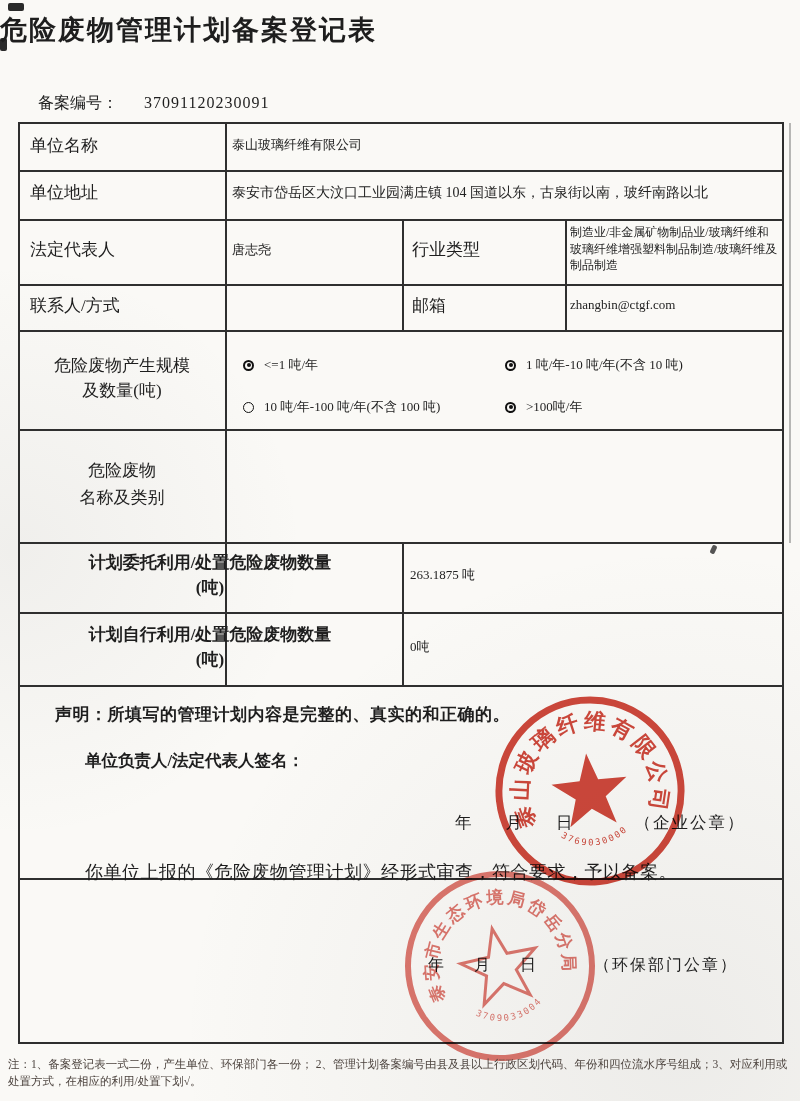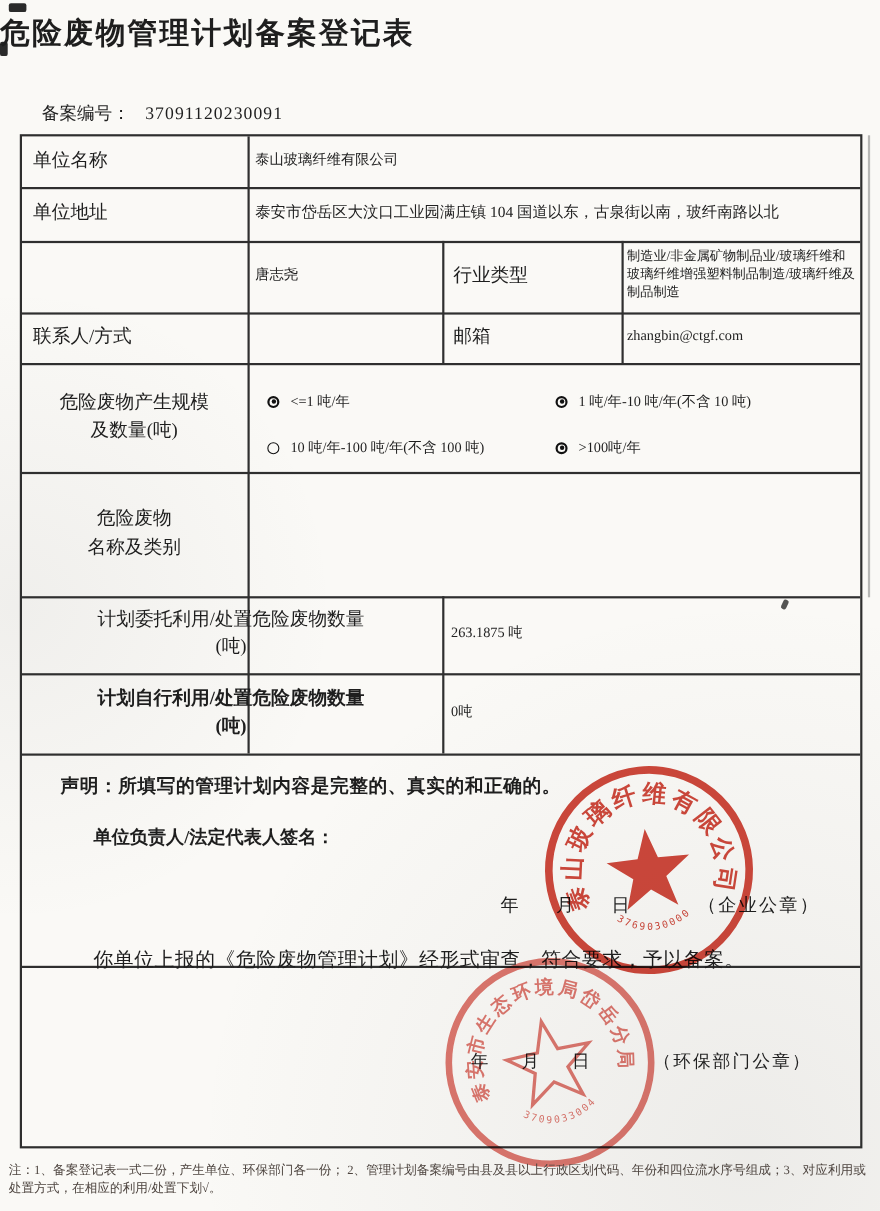--- a/index.html
+++ b/index.html
@@ -13,21 +13,21 @@
     background:
       radial-gradient(circle at 85% 95%, rgba(120,120,120,.10), rgba(0,0,0,0) 40%),
       radial-gradient(circle at 2% 50%, rgba(120,120,120,.08), rgba(0,0,0,0) 30%),
       #faf9f6;
   }
   .title{
     position:absolute;top:12px;left:0;width:100%;text-align:left;
     font-size:27px;font-weight:bold;letter-spacing:2px;
   }
   .filing{position:absolute;top:93px;left:38px;font-size:16px;}
-  .filing .num{margin-left:14px;letter-spacing:1px;font-family:"Liberation Serif",serif;}
+  .filing .num{margin-left:26px;letter-spacing:1px;font-family:"Liberation Serif",serif;}
 
   
   .tbl{position:absolute;left:18px;top:122px;width:766px;height:922px;
        border:2px solid #2e2e2e;box-sizing:border-box;}
   .hl{position:absolute;left:0;width:100%;height:2px;background:#2f2f2f;}
   .vl{position:absolute;width:2px;background:#2f2f2f;}
 
   .cell{position:absolute;box-sizing:border-box;}
   .lab{font-size:17px;}
   .val{font-size:13px;color:#222;}
@@ -100,20 +100,21 @@
     <div class="vl" style="left:545px;top:95px;height:111px"></div>
     <div class="vl" style="left:382px;top:418px;height:143px"></div>
   </div>
 
   <div class="cell lab vmid" style="left:30px;top:122px;width:180px;height:46px">单位名称</div>
   <div class="cell val vmid" style="left:232px;top:122px;width:540px;height:46px">泰山玻璃纤维有限公司</div>
 
   <div class="cell lab vmid" style="left:30px;top:168px;width:180px;height:49px">单位地址</div>
   <div class="cell val vmid" style="left:232px;top:168px;width:545px;height:49px;font-size:14px">泰安市岱岳区大汶口工业园满庄镇 104 国道以东，古泉街以南，玻纤南路以北</div>
 
+  <div class="cell lab vmid" style="left:30px;top:217px;width:170px;height:65px">法定代表人</div>
   <div class="cell val vmid" style="left:232px;top:217px;width:145px;height:65px">唐志尧</div>
   <div class="cell lab vmid" style="left:412px;top:217px;width:130px;height:65px">行业类型</div>
   <div class="cell val vmid" style="left:570px;top:215px;width:210px;height:68px;font-size:12px;line-height:16.5px">制造业/非金属矿物制品业/玻璃纤维和玻璃纤维增强塑料制品制造/玻璃纤维及制品制造</div>
 
   <div class="cell lab vmid" style="left:30px;top:282px;width:170px;height:46px">联系人/方式</div>
   <div class="cell lab vmid" style="left:412px;top:282px;width:130px;height:46px">邮箱</div>
   <div class="cell val vmid" style="left:570px;top:282px;width:210px;height:46px">zhangbin@ctgf.com</div>
 
   <div class="cell lab center" style="left:22px;top:328px;width:200px;height:99px;line-height:25px">
     <span>危险废物产生规模</span>
@@ -134,21 +135,21 @@
   <div class="opt" style="position:absolute;left:505px;top:398px">
     <span class="radio sel"></span>
       <span>&gt;100吨/年</span>
   </div>
 
   <div class="cell lab center" style="left:22px;top:427px;width:200px;height:113px;line-height:27px">
     <span>危险废物</span>
     <span>名称及类别</span>
   </div>
 
-  <div class="cell lab center" style="left:22px;top:540px;width:376px;height:70px;line-height:25px;font-weight:normal">
+  <div class="cell lab center" style="left:22px;top:540px;width:376px;height:70px;line-height:25px;font-weight:bold">
     <span>计划委托利用/处置危险废物数量</span>
     <span>(吨)</span>
   </div>
   <div class="cell val vmid" style="left:410px;top:540px;width:360px;height:70px">263.1875 吨</div>
 
   <div class="cell lab center" style="left:22px;top:610px;width:376px;height:73px;line-height:25px;font-weight:bold">
     <span>计划自行利用/处置危险废物数量</span>
     <span>(吨)</span>
   </div>
   <div class="cell val vmid" style="left:410px;top:610px;width:360px;height:73px">0吨</div>

